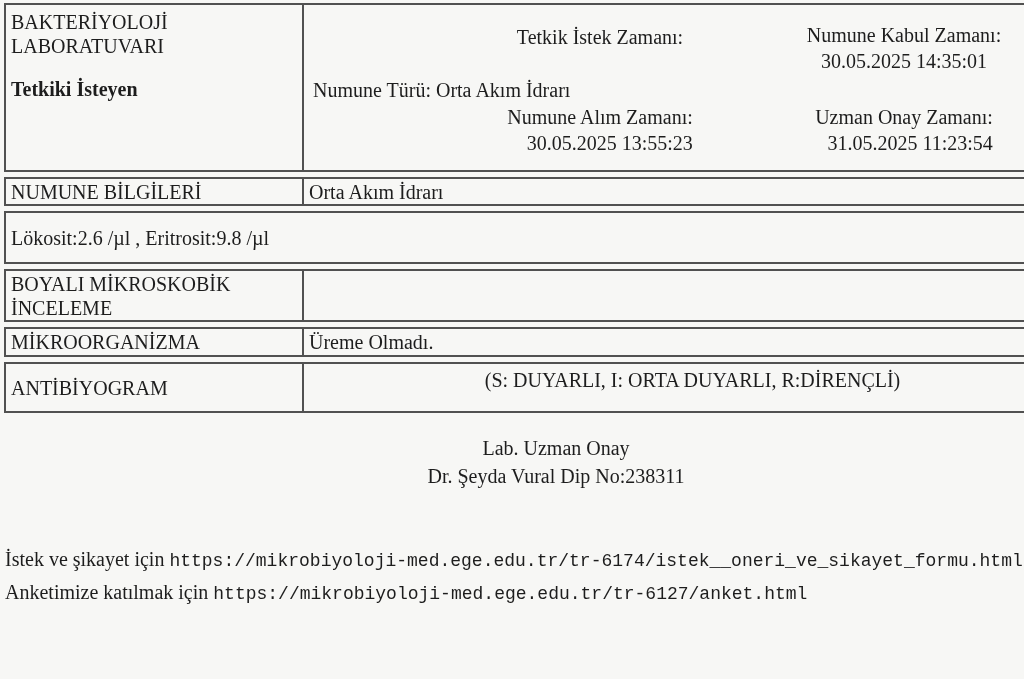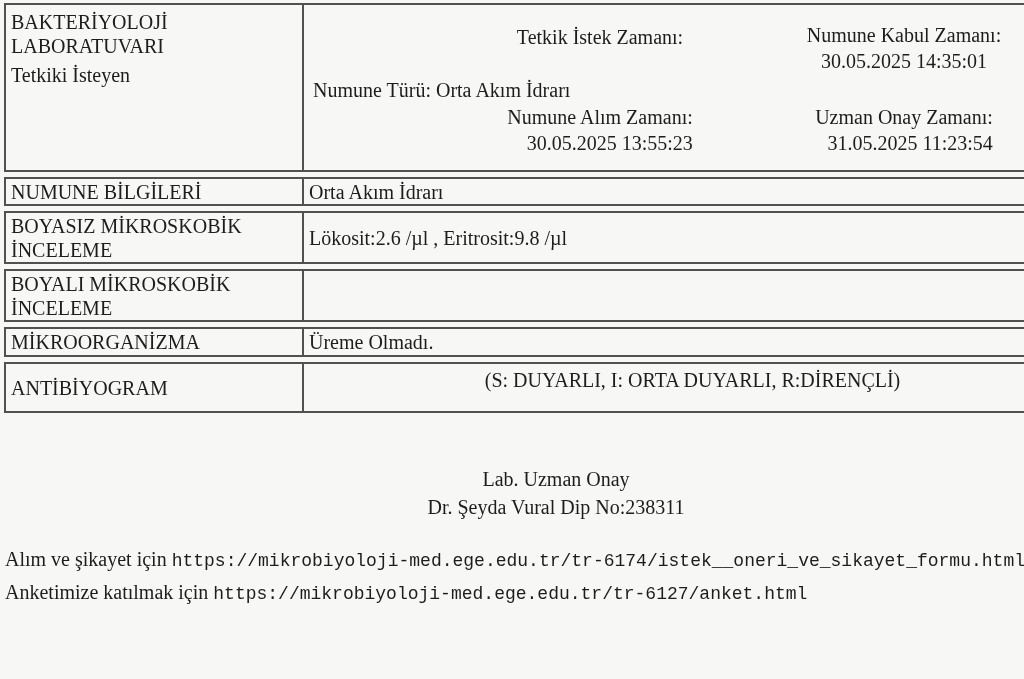--- a/index.html
+++ b/index.html
@@ -52,21 +52,21 @@
     font-size: 20px;
     line-height: 24px;
   }
   
   .r-header { height: 169px; }
   .r-header .label-cell {
     justify-content: flex-start;
     padding-top: 5px;
     line-height: 24px;
   }
-  .hl-gap { margin-top: 5px; }
+  .hl-gap { margin-top: 19px; font-weight: bold; }
   .r-header .value-cell {
     position: relative;
     padding: 0;
     justify-content: flex-start;
   }
   .hr-block {
     position: absolute;
     text-align: center;
     transform: translateX(-50%);
     white-space: nowrap;
@@ -95,21 +95,21 @@
   .r6 { height: 51px; }
   .r6 .value-cell {
     justify-content: flex-start;
     padding-top: 4px;
     text-align: center;
   }
   
   .signature {
     position: absolute;
     left: 556px;
-    top: 465px;
+    top: 434px;
     transform: translateX(-50%);
     text-align: center;
     font-size: 20px;
     line-height: 28px;
     white-space: nowrap;
   }
   
   .footer {
     position: absolute;
     left: 5px;
@@ -154,21 +154,20 @@
         </div>
       </div>
     </div>
 
     <div class="row r2">
       <div class="label-cell">NUMUNE BİLGİLERİ</div>
       <div class="value-cell">Orta Akım İdrarı</div>
     </div>
 
     <div class="row r3">
-      <div class="label-cell">BOYASIZ MİKROSKOBİK İNCELEME</div>
       <div class="value-cell">Lökosit:2.6 /µl , Eritrosit:9.8 /µl</div>
     </div>
 
     <div class="row r4">
       <div class="label-cell">BOYALI MİKROSKOBİK İNCELEME</div>
       <div class="value-cell"></div>
     </div>
 
     <div class="row r5">
       <div class="label-cell">MİKROORGANİZMA</div>
@@ -182,21 +181,21 @@
 
   </div>
 
   <div class="signature">
     <div>Lab. Uzman Onay</div>
     <div>Dr. Şeyda Vural Dip No:238311</div>
   </div>
 
   <div class="footer">
     <div>
-      <span>Alım ve şikayet için</span>
+      <span>İstek ve şikayet için</span>
       <span class="furl">https://mikrobiyoloji-med.ege.edu.tr/tr-6174/istek__oneri_ve_sikayet_formu.html</span>
     </div>
     <div>
       <span>Anketimize katılmak için</span>
       <span class="furl">https://mikrobiyoloji-med.ege.edu.tr/tr-6127/anket.html</span>
     </div>
   </div>
 
 </div>
 

